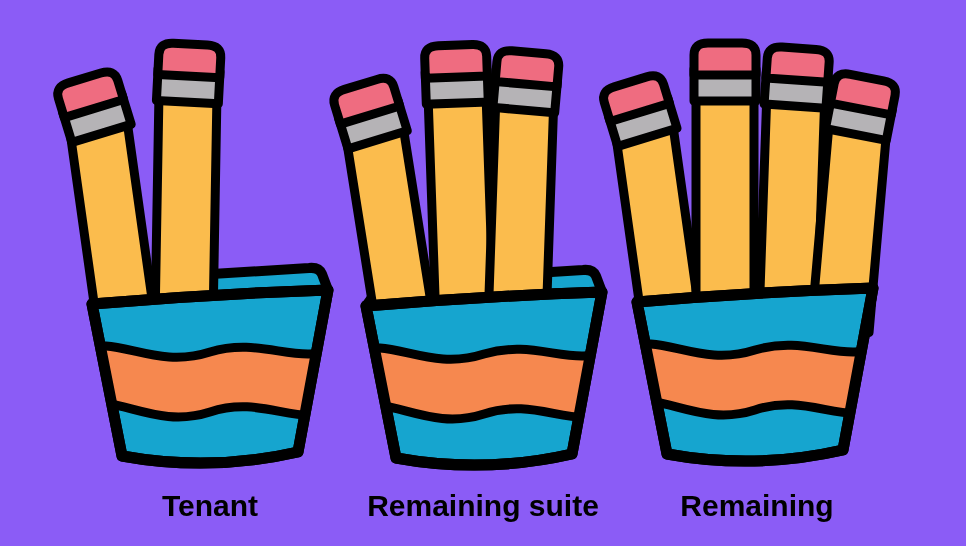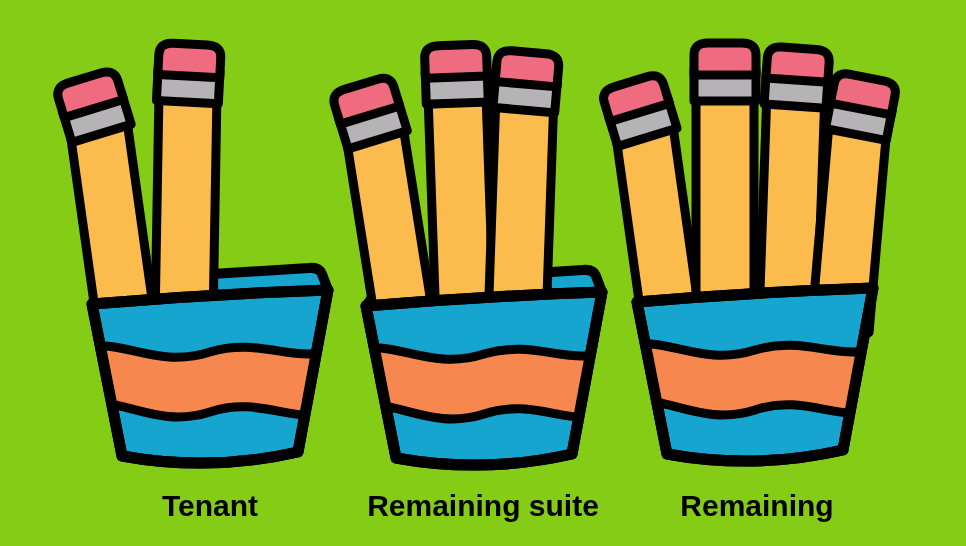--- a/index.html
+++ b/index.html
@@ -1,20 +1,20 @@
 <!DOCTYPE html>
 <html><head>
 <meta charset="utf-8">
 <style>
   html, body { margin: 0; padding: 0; background: #ffffff; }
   .stage {
     position: relative;
     width: 966px;
     height: 546px;
-    background: #84cc16;
+    background: #8b5cf6;
     overflow: hidden;
     font-family: "Liberation Sans", sans-serif;
   }
   .figure-svg {
     position: absolute;
     left: 0; top: 0;
     width: 966px; height: 546px;
     display: block;
   }
   .group-label {

